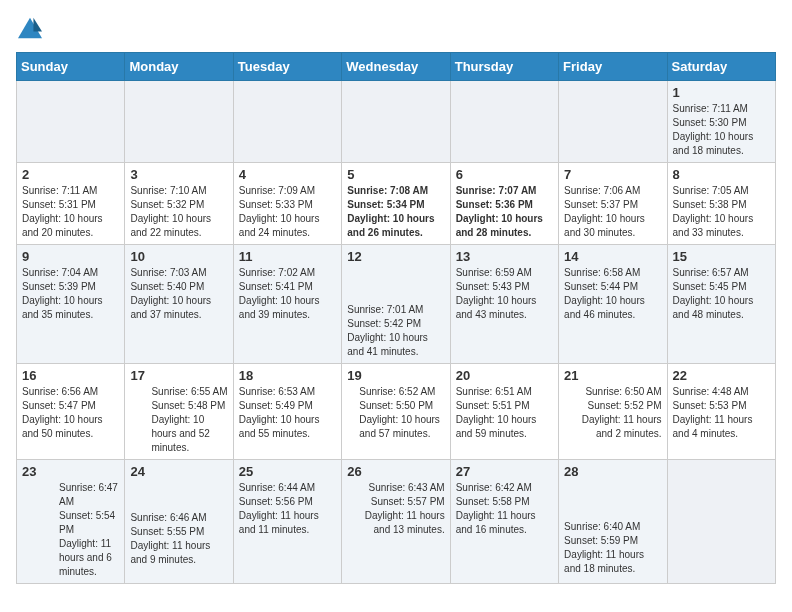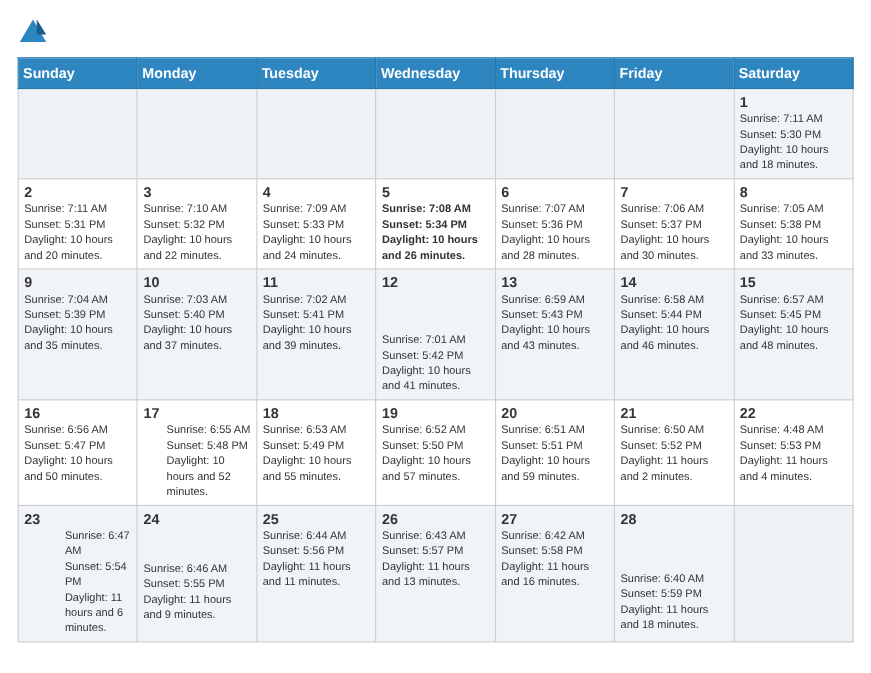--- a/index.html
+++ b/index.html
@@ -150,21 +150,21 @@
 Daylight: 10 hours and 24 minutes.</div>
         </td>
         <td>
           <div class="day-number">5</div>
           <div class="day-info" style="white-space: pre-line; font-weight: bold;">Sunrise: 7:08 AM
 Sunset: 5:34 PM
 Daylight: 10 hours and 26 minutes.</div>
         </td>
         <td>
           <div class="day-number">6</div>
-          <div class="day-info" style="white-space: pre-line;">Sunrise: 7:07 AM
+          <div class="day-info" style="white-space: pre-line; font-weight: bold;">Sunrise: 7:07 AM
 Sunset: 5:36 PM
 Daylight: 10 hours and 28 minutes.</div>
         </td>
         <td>
           <div class="day-number">7</div>
           <div class="day-info" style="white-space: pre-line;">Sunrise: 7:06 AM
 Sunset: 5:37 PM
 Daylight: 10 hours and 30 minutes.</div>
         </td>
         <td>
@@ -232,33 +232,33 @@
 Daylight: 10 hours and 52 minutes.</div>
         </td>
         <td>
           <div class="day-number">18</div>
           <div class="day-info" style="white-space: pre-line;">Sunrise: 6:53 AM
 Sunset: 5:49 PM
 Daylight: 10 hours and 55 minutes.</div>
         </td>
         <td>
           <div class="day-number">19</div>
-          <div class="day-info" style="white-space: pre-line;">Sunrise: 6:52 AM
+          <div class="day-info" style="white-space: pre-line; margin-left: 12px;">Sunrise: 6:52 AM
 Sunset: 5:50 PM
 Daylight: 10 hours and 57 minutes.</div>
         </td>
         <td>
           <div class="day-number">20</div>
           <div class="day-info" style="white-space: pre-line;">Sunrise: 6:51 AM
 Sunset: 5:51 PM
 Daylight: 10 hours and 59 minutes.</div>
         </td>
         <td>
           <div class="day-number">21</div>
-          <div class="day-info" style="white-space: pre-line;">Sunrise: 6:50 AM
+          <div class="day-info" style="white-space: pre-line; text-align: right;">Sunrise: 6:50 AM
 Sunset: 5:52 PM
 Daylight: 11 hours and 2 minutes.</div>
         </td>
         <td>
           <div class="day-number">22</div>
           <div class="day-info" style="white-space: pre-line;">Sunrise: 4:48 AM
 Sunset: 5:53 PM
 Daylight: 11 hours and 4 minutes.</div>
         </td>
       </tr>
@@ -276,21 +276,21 @@
 Daylight: 11 hours and 9 minutes.</div>
         </td>
         <td>
           <div class="day-number">25</div>
           <div class="day-info" style="white-space: pre-line;">Sunrise: 6:44 AM
 Sunset: 5:56 PM
 Daylight: 11 hours and 11 minutes.</div>
         </td>
         <td>
           <div class="day-number">26</div>
-          <div class="day-info" style="white-space: pre-line;">Sunrise: 6:43 AM
+          <div class="day-info" style="white-space: pre-line; text-align: right;">Sunrise: 6:43 AM
 Sunset: 5:57 PM
 Daylight: 11 hours and 13 minutes.</div>
         </td>
         <td>
           <div class="day-number">27</div>
           <div class="day-info" style="white-space: pre-line;">Sunrise: 6:42 AM
 Sunset: 5:58 PM
 Daylight: 11 hours and 16 minutes.</div>
         </td>
         <td>

